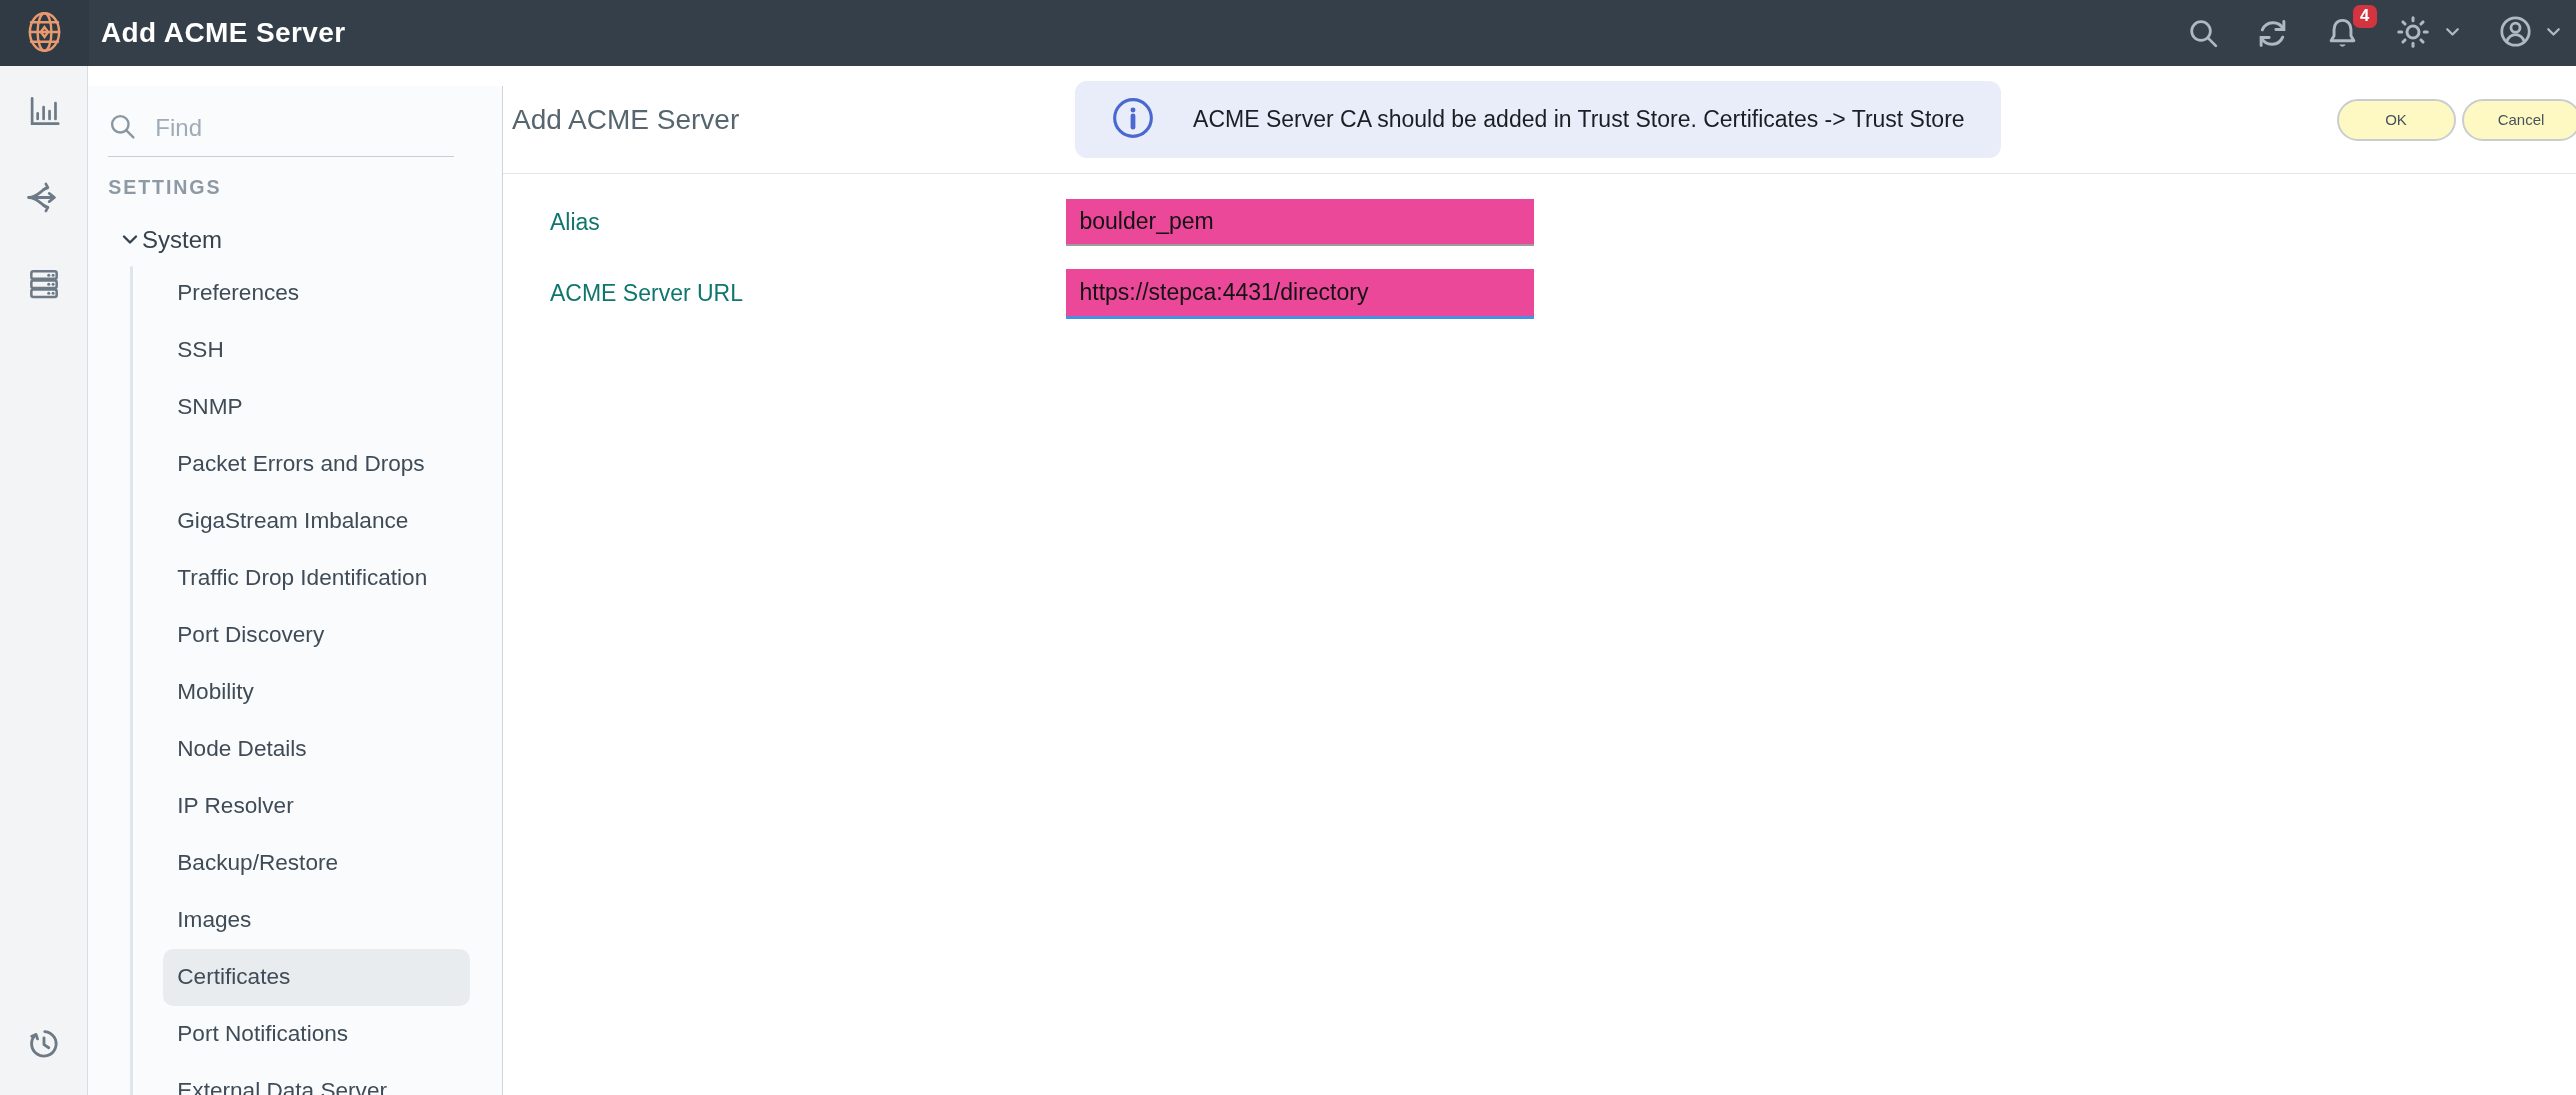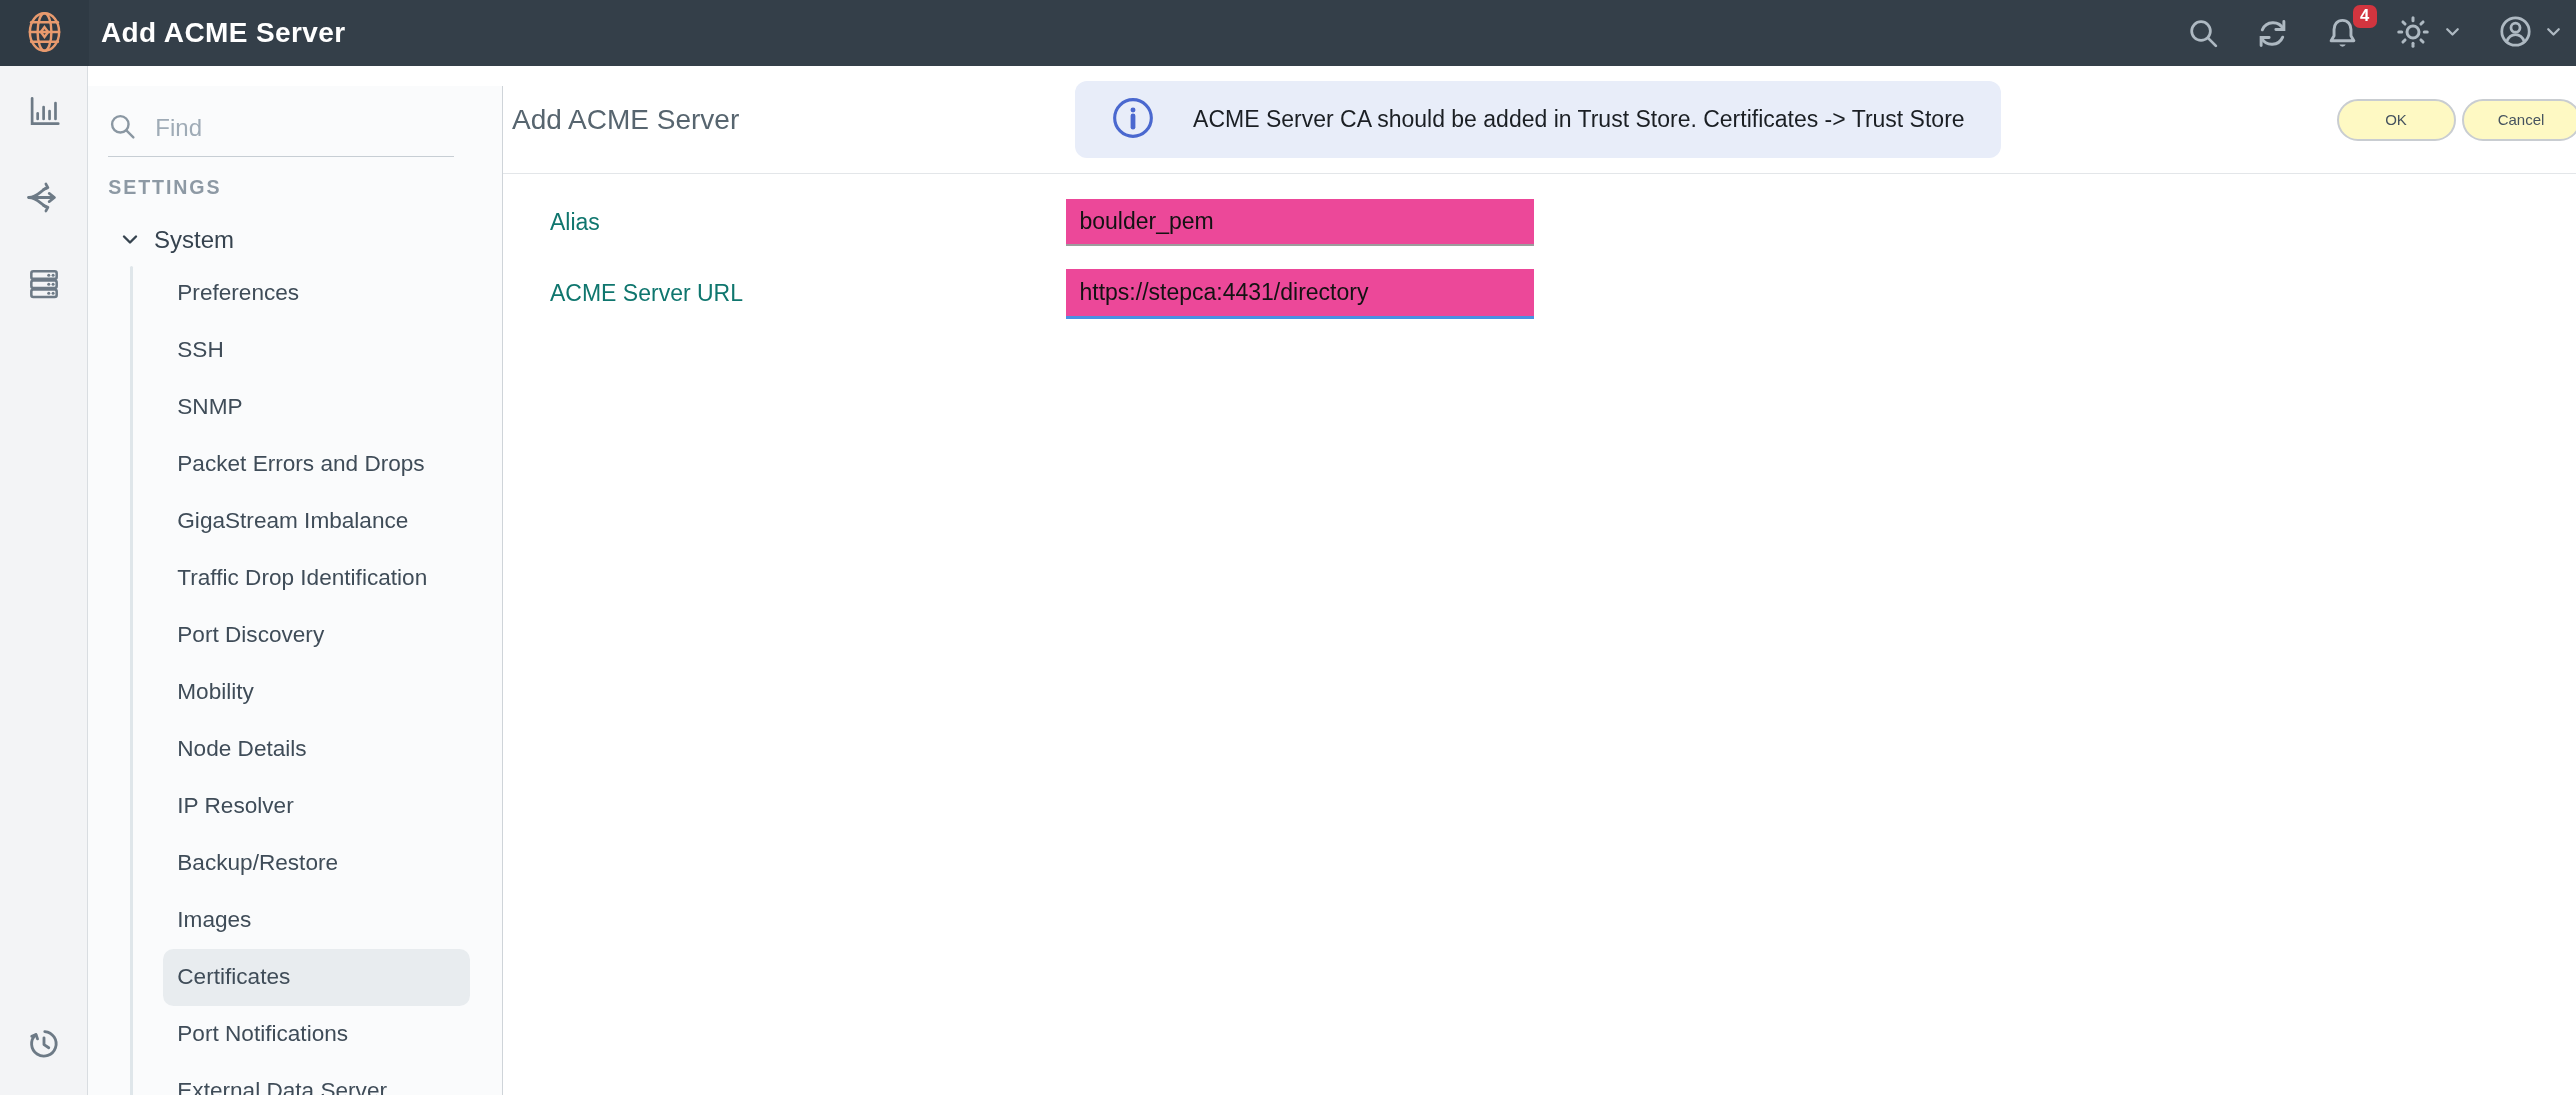--- a/index.html
+++ b/index.html
@@ -23,21 +23,21 @@
   .rail { width: 88px; background: #f3f4f6; border-right: 1.5px solid #d9dde1; display: flex; flex-direction: column; align-items: center; padding-top: 25.6px; gap: 48px; flex: 0 0 auto; }
   .rail .icon-btn { justify-content: center; }
   .rail-bottom { margin-top: auto; margin-bottom: 33px; }
 
   
   .sidebar { width: 415px; background: #fafbfc; border-right: 1.5px solid #cfd4d9; display: flex; flex-direction: column; flex: 0 0 auto; margin-top: 20px; }
   .search-row { margin: 25.6px 48px 0 20.3px; display: flex; align-items: center; gap: 18px; border-bottom: 1.5px solid #c7ced4; padding-bottom: 12px; }
   .search-row input { border: none; outline: none; background: transparent; font-size: 24px; color: #3c4956; width: 100%; font-family: "Liberation Sans", sans-serif; }
   .search-row input::placeholder { color: #9fabb6; }
   .section-label { margin: 19.6px 0 0 20.3px; font-size: 19.6px; font-weight: 600; letter-spacing: 1.9px; color: #8d99a4; }
-  .group-row { margin: 27px 0 0 30px; display: flex; align-items: center; gap: 12px; cursor: pointer; }
+  .group-row { margin: 27px 0 0 30px; display: flex; align-items: center; gap: 0; cursor: pointer; }
   .group-label { font-size: 24px; color: #36434f; }
   .items-wrap { position: relative; margin-top: 10.5px; flex: 1; }
   .indent-guide { position: absolute; left: 42px; top: 1.5px; bottom: 0; width: 3px; background: #dfe6ea; border-radius: 1.5px; }
   .nav-item { height: 57px; margin: 0 32px 0 75px; padding-left: 14.3px; display: flex; align-items: center; font-size: 22.6px; color: #3f4c58; border-radius: 10.5px; cursor: pointer; white-space: nowrap; }
   .nav-item.selected { background: #e8ecef; }
 
   
   .main { flex: 1; display: flex; flex-direction: column; background: #ffffff; min-width: 0; }
   .main-header { height: 108px; border-bottom: 1.5px solid #e3e6e9; display: flex; align-items: center; padding-left: 9px; flex: 0 0 auto; }
   .page-title { font-size: 28px; font-weight: 400; color: #57656f; white-space: nowrap; }

